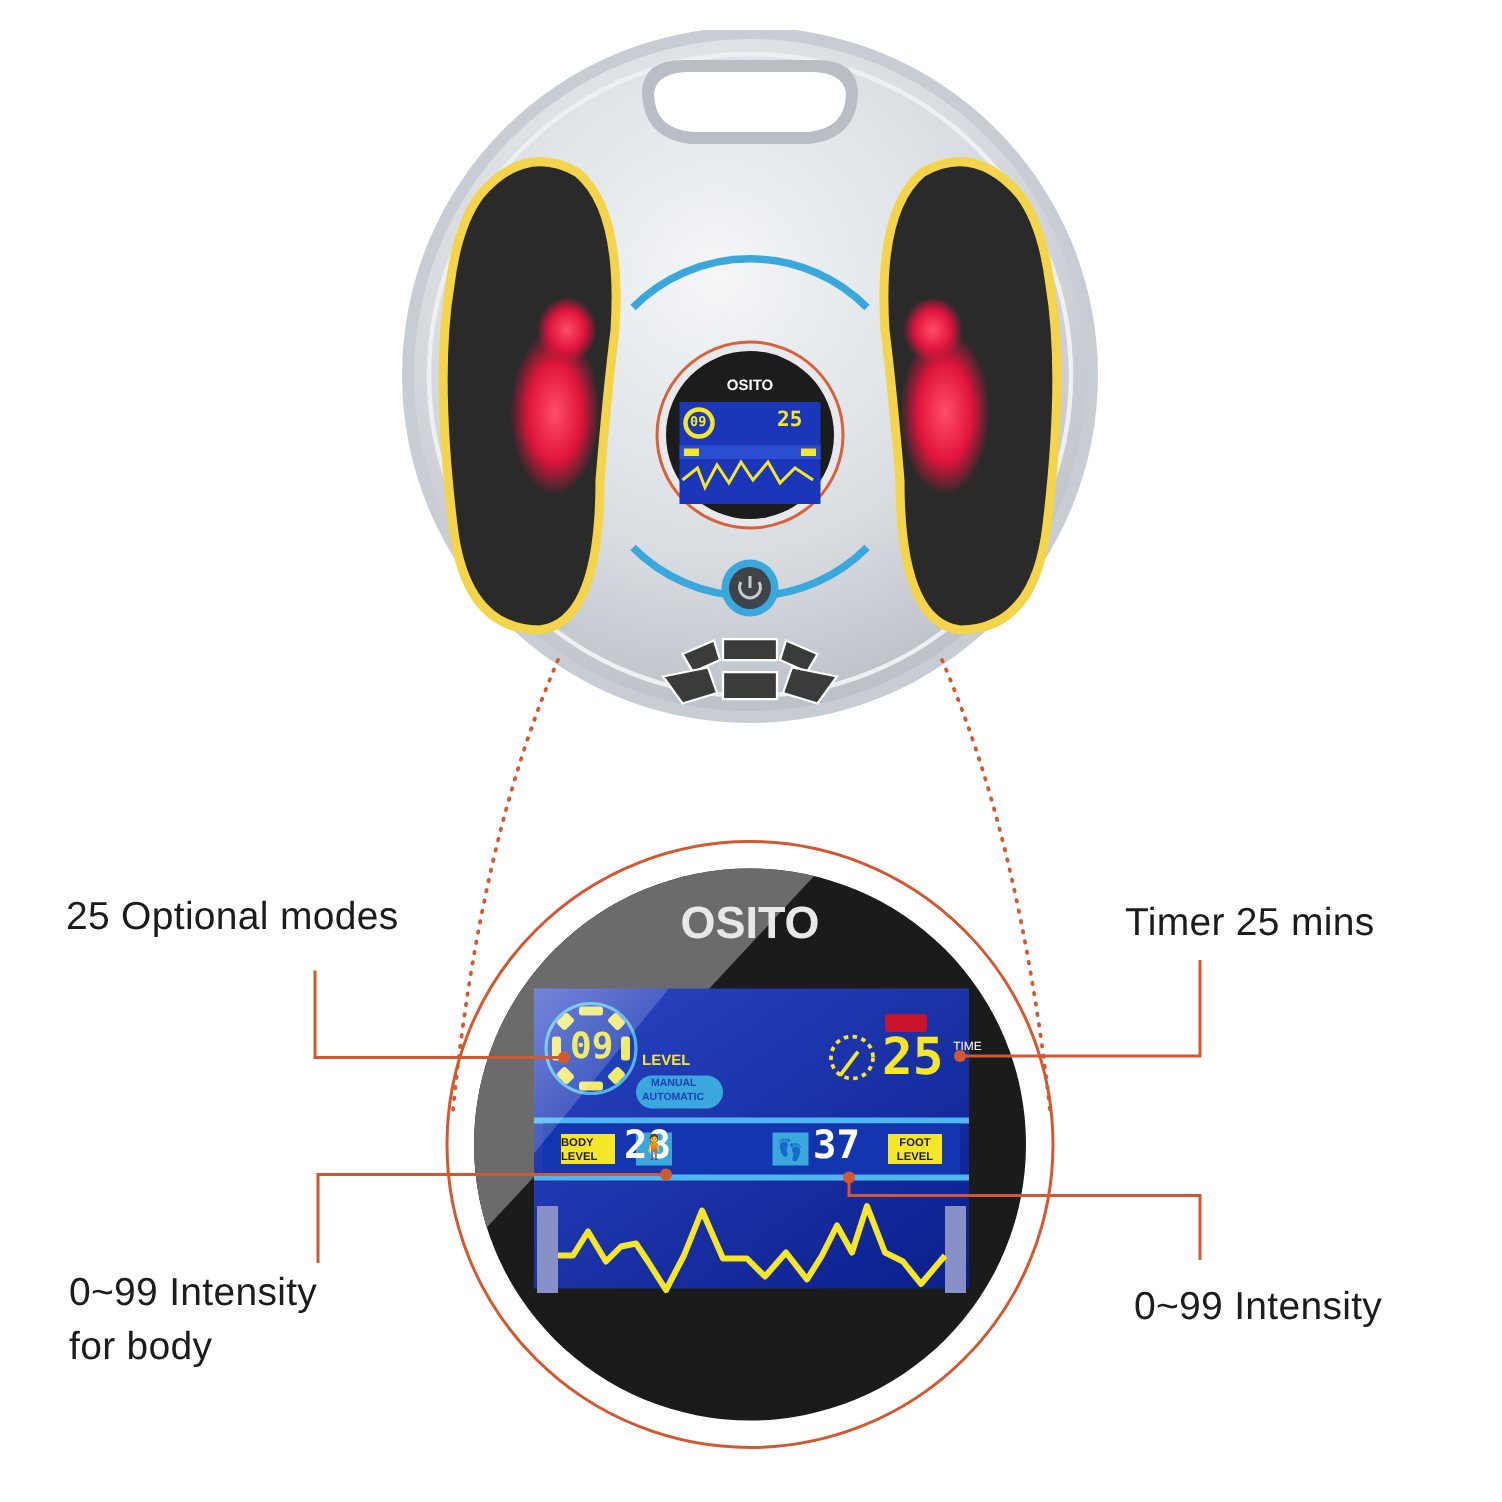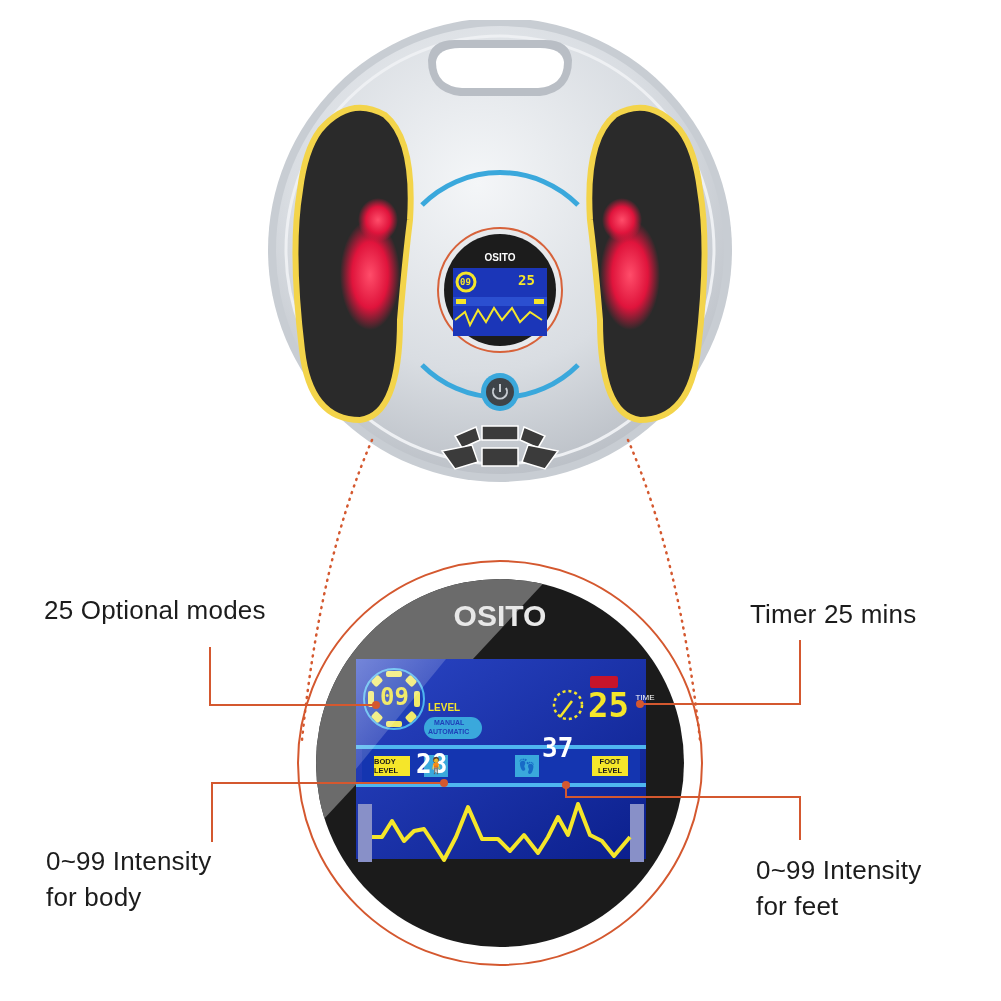--- a/index.html
+++ b/index.html
@@ -154,21 +154,21 @@
   <div class="abs" style="left:132px; top:169px; font-size:7px; font-weight:bold; color:#1e3fb8;">AUTOMATIC</div>
   <div class="abs" style="left:294px; top:134px; width:28px; text-align:center; font-size:8px; font-weight:normal; color:#fff;margin-left:41px;">TIME</div>
   <div class="abs lcd-seg" style="left:292px; top:128px; font-size:34px; color:#f5e62a; line-height:36px;">25</div>
   <div class="abs" style="left:78px; top:198px; width:16px; text-align:center; font-size:7.5px; font-weight:bold; color:#1a1a1a; line-height:9px;">
     <div>BODY</div>
     <div>LEVEL</div>
   </div>
   <div class="abs lcd-seg" style="left:96px; top:190px; width:30px; text-align:right; font-size:26px; color:#ffffff;margin-left:24px;">28</div>
   <div class="abs" style="left:128px; top:196px; width:24px; height:22px; color:#1435b0; font-size:16px; text-align:center; line-height:22px;">🧍</div>
   <div class="abs" style="left:219px; top:196px; width:24px; height:22px; color:#1435b0; font-size:14px; text-align:center; line-height:22px;">👣</div>
-  <div class="abs lcd-seg" style="left:246px; top:174px; font-size:26px; color:#ffffff;">37</div>
+  <div class="abs lcd-seg" style="left:246px; top:190px; font-size:26px; color:#ffffff;">37</div>
   <div class="abs" style="left:296px; top:198px; width:36px; text-align:center; font-size:7.5px; font-weight:bold; color:#1a1a1a; line-height:9px;">
     <div>FOOT</div>
     <div>LEVEL</div>
   </div>
 </div>
 
 <svg class="abs" style="left:0; top:0;" width="1001" height="1001">
   <g fill="none" stroke="#d4582f" stroke-width="2">
     <polyline points="210,647 210,705 376,705"></polyline>
     <polyline points="800,640 800,704 640,704"></polyline>
@@ -184,14 +184,13 @@
 </svg>
 
 <div class="callout-label" style="left:44px; top:592px;">25 Optional modes</div>
 <div class="callout-label" style="left:750px; top:596px;text-align:right;">Timer 25 mins</div>
 <div class="callout-label" style="left:46px; top:843px;">
   <div>0~99 Intensity</div>
   <div>for body</div>
 </div>
 <div class="callout-label" style="left:756px; top:852px;">
   <div>0~99 Intensity</div>
-  <div>for feet</div>
 </div>
 
 </body></html>

